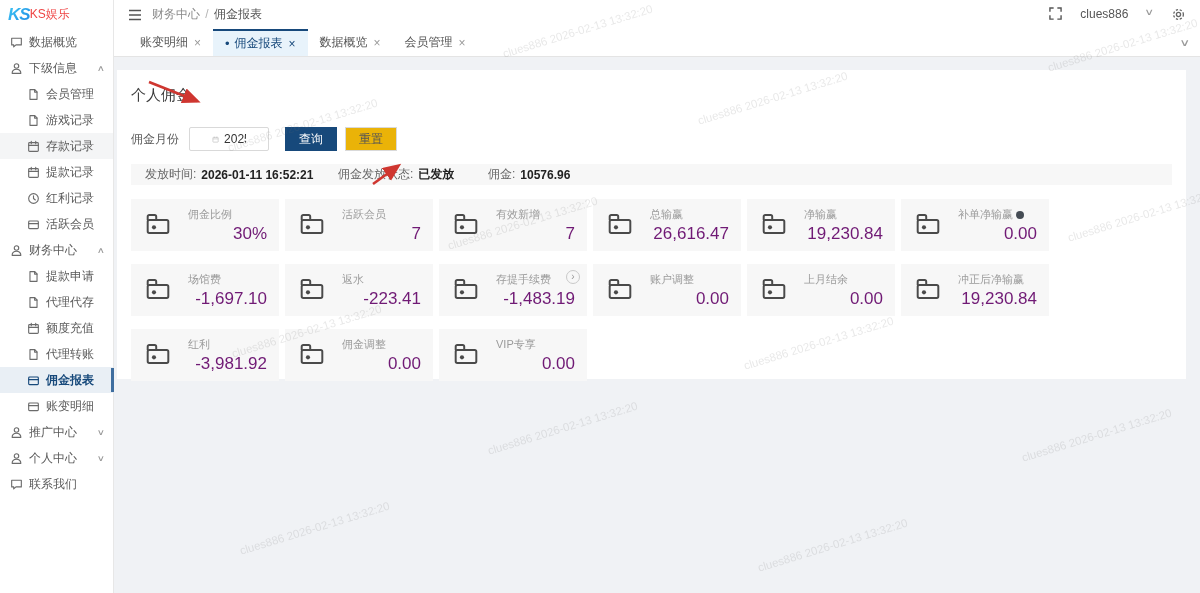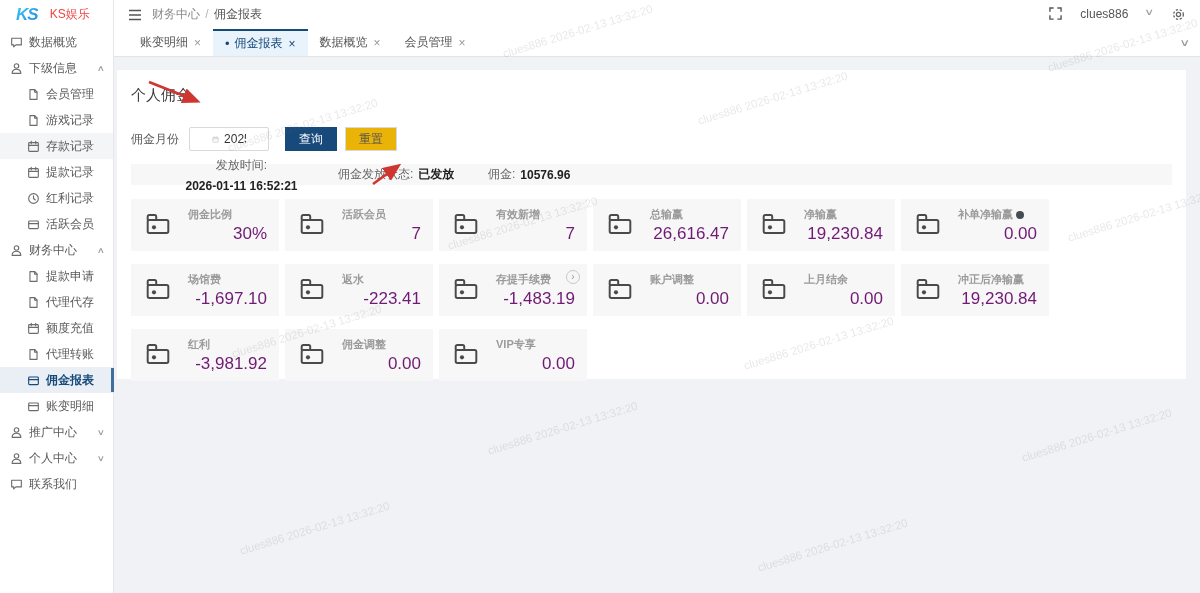--- a/index.html
+++ b/index.html
@@ -1,21 +1,21 @@
 <!DOCTYPE html>
 <html><head>
 <meta charset="utf-8">
 <style>
   * { margin:0; padding:0; box-sizing:border-box; }
   html,body { width:1200px; height:593px; }
   body { position:relative; overflow:hidden; background:#f0f2f5; font-family:"Liberation Sans",sans-serif; font-size:12px; color:#555; }
 
   
   #sidebar { position:absolute; left:0; top:0; width:114px; height:593px; background:#fff; border-right:1px solid #e7e7e7; z-index:3; }
-  .logo-row { height:29px; display:flex; align-items:center; padding-left:16px; gap:12px; }
+  .logo-row { height:29px; display:flex; align-items:center; padding-left:8px; gap:0; }
   .logo-mark { font-size:17px; font-weight:bold; font-style:italic; background:linear-gradient(135deg,#3ec7f3,#1e88e5); -webkit-background-clip:text; background-clip:text; color:transparent; letter-spacing:-1px; }
   .logo-text { font-size:12px; color:#ef4444; }
   .menu-item { height:26px; display:flex; align-items:center; gap:6px; padding-left:10px; cursor:pointer; position:relative; color:#5a5a5a; }
   .menu-item.lvl1 { padding-left:27px; }
   .menu-item .mi-icon { display:flex; color:#6b6b6b; }
   .menu-item.hovered { background:#f4f5f6; }
   .menu-item.active { background:#e9eff5; color:#17497b; font-weight:bold; }
   .menu-item.active .mi-icon { color:#17497b; }
   .menu-item.active::after { content:""; position:absolute; right:-1px; top:1px; bottom:1px; width:3px; background:#3f6e9f; }
   .mi-arrow { margin-left:auto; margin-right:9px; font-size:8px; color:#999; transform:scaleX(1.4); }
@@ -46,27 +46,27 @@
   .filter-row { display:flex; align-items:center; margin-top:22px; height:24px; }
   .filter-label { color:#5a5a5a; margin-right:10px; }
   .date-input { width:80px; height:24px; border:1px solid #d9d9d9; border-radius:2px; display:flex; align-items:center; padding:0 22px; gap:5px; background:#fff; }
   .date-input input { border:none; outline:none; width:100%; font-size:12px; color:#333; font-family:"Liberation Sans",sans-serif; }
   .btn { height:24px; border-radius:0; font-size:12px; padding:0 13px; cursor:pointer; font-family:"Liberation Sans",sans-serif; }
   .btn-primary { background:#17497b; border:1px solid #17497b; color:#fff; margin-left:16px; }
   .btn-plain { background:#eab308; border:1px solid #d9d9d9; color:#555; margin-left:8px; }
 
   .info-bar { margin-top:13px; height:21px; background:#f7f7f7; display:flex; align-items:center; padding:0 14px; color:#666; }
   .info-group { display:flex; align-items:center; gap:5px; }
-  .ig1 { width:193px;flex-direction:column; } .ig2 { width:150px; }
+  .ig1 { width:193px; } .ig2 { width:150px; }
   .info-val { color:#222; font-weight:bold; }
 
   .cards { margin-top:14px; display:flex; flex-wrap:wrap; column-gap:6px; row-gap:13px; }
   .card { width:148px; height:52px; background:#f7f7f7; position:relative; }
   .card-icon { position:absolute; left:12px; top:12px; }
-  .card-label { position:absolute; left:57px; top:8px; font-size:11px; color:#9b9b9b; white-space:nowrap;font-weight:bold; }
+  .card-label { position:absolute; left:57px; top:8px; font-size:11px; color:#9b9b9b; white-space:nowrap; }
   .card-value { position:absolute; right:12px; bottom:7px; font-size:17px; color:#701a75; }
   .info-dot { display:inline-block; width:8px; height:8px; border-radius:50%; background:#454c54; margin-left:3px; vertical-align:middle; }
   .expand-btn { position:absolute; right:7px; top:6px; width:14px; height:14px; border:1px solid #c9c9c9; border-radius:50%; color:#999; font-size:10px; line-height:12px; text-align:center; background:#fff0; }
 
   
   .watermark { position:absolute; white-space:nowrap; font-size:11.5px; color:rgba(110,110,110,0.16); transform:rotate(-17deg); transform-origin:left center; z-index:6; pointer-events:none; }
   #arrows { position:absolute; left:0; top:0; z-index:7; pointer-events:none; }
 </style>
 </head>
 <body>

